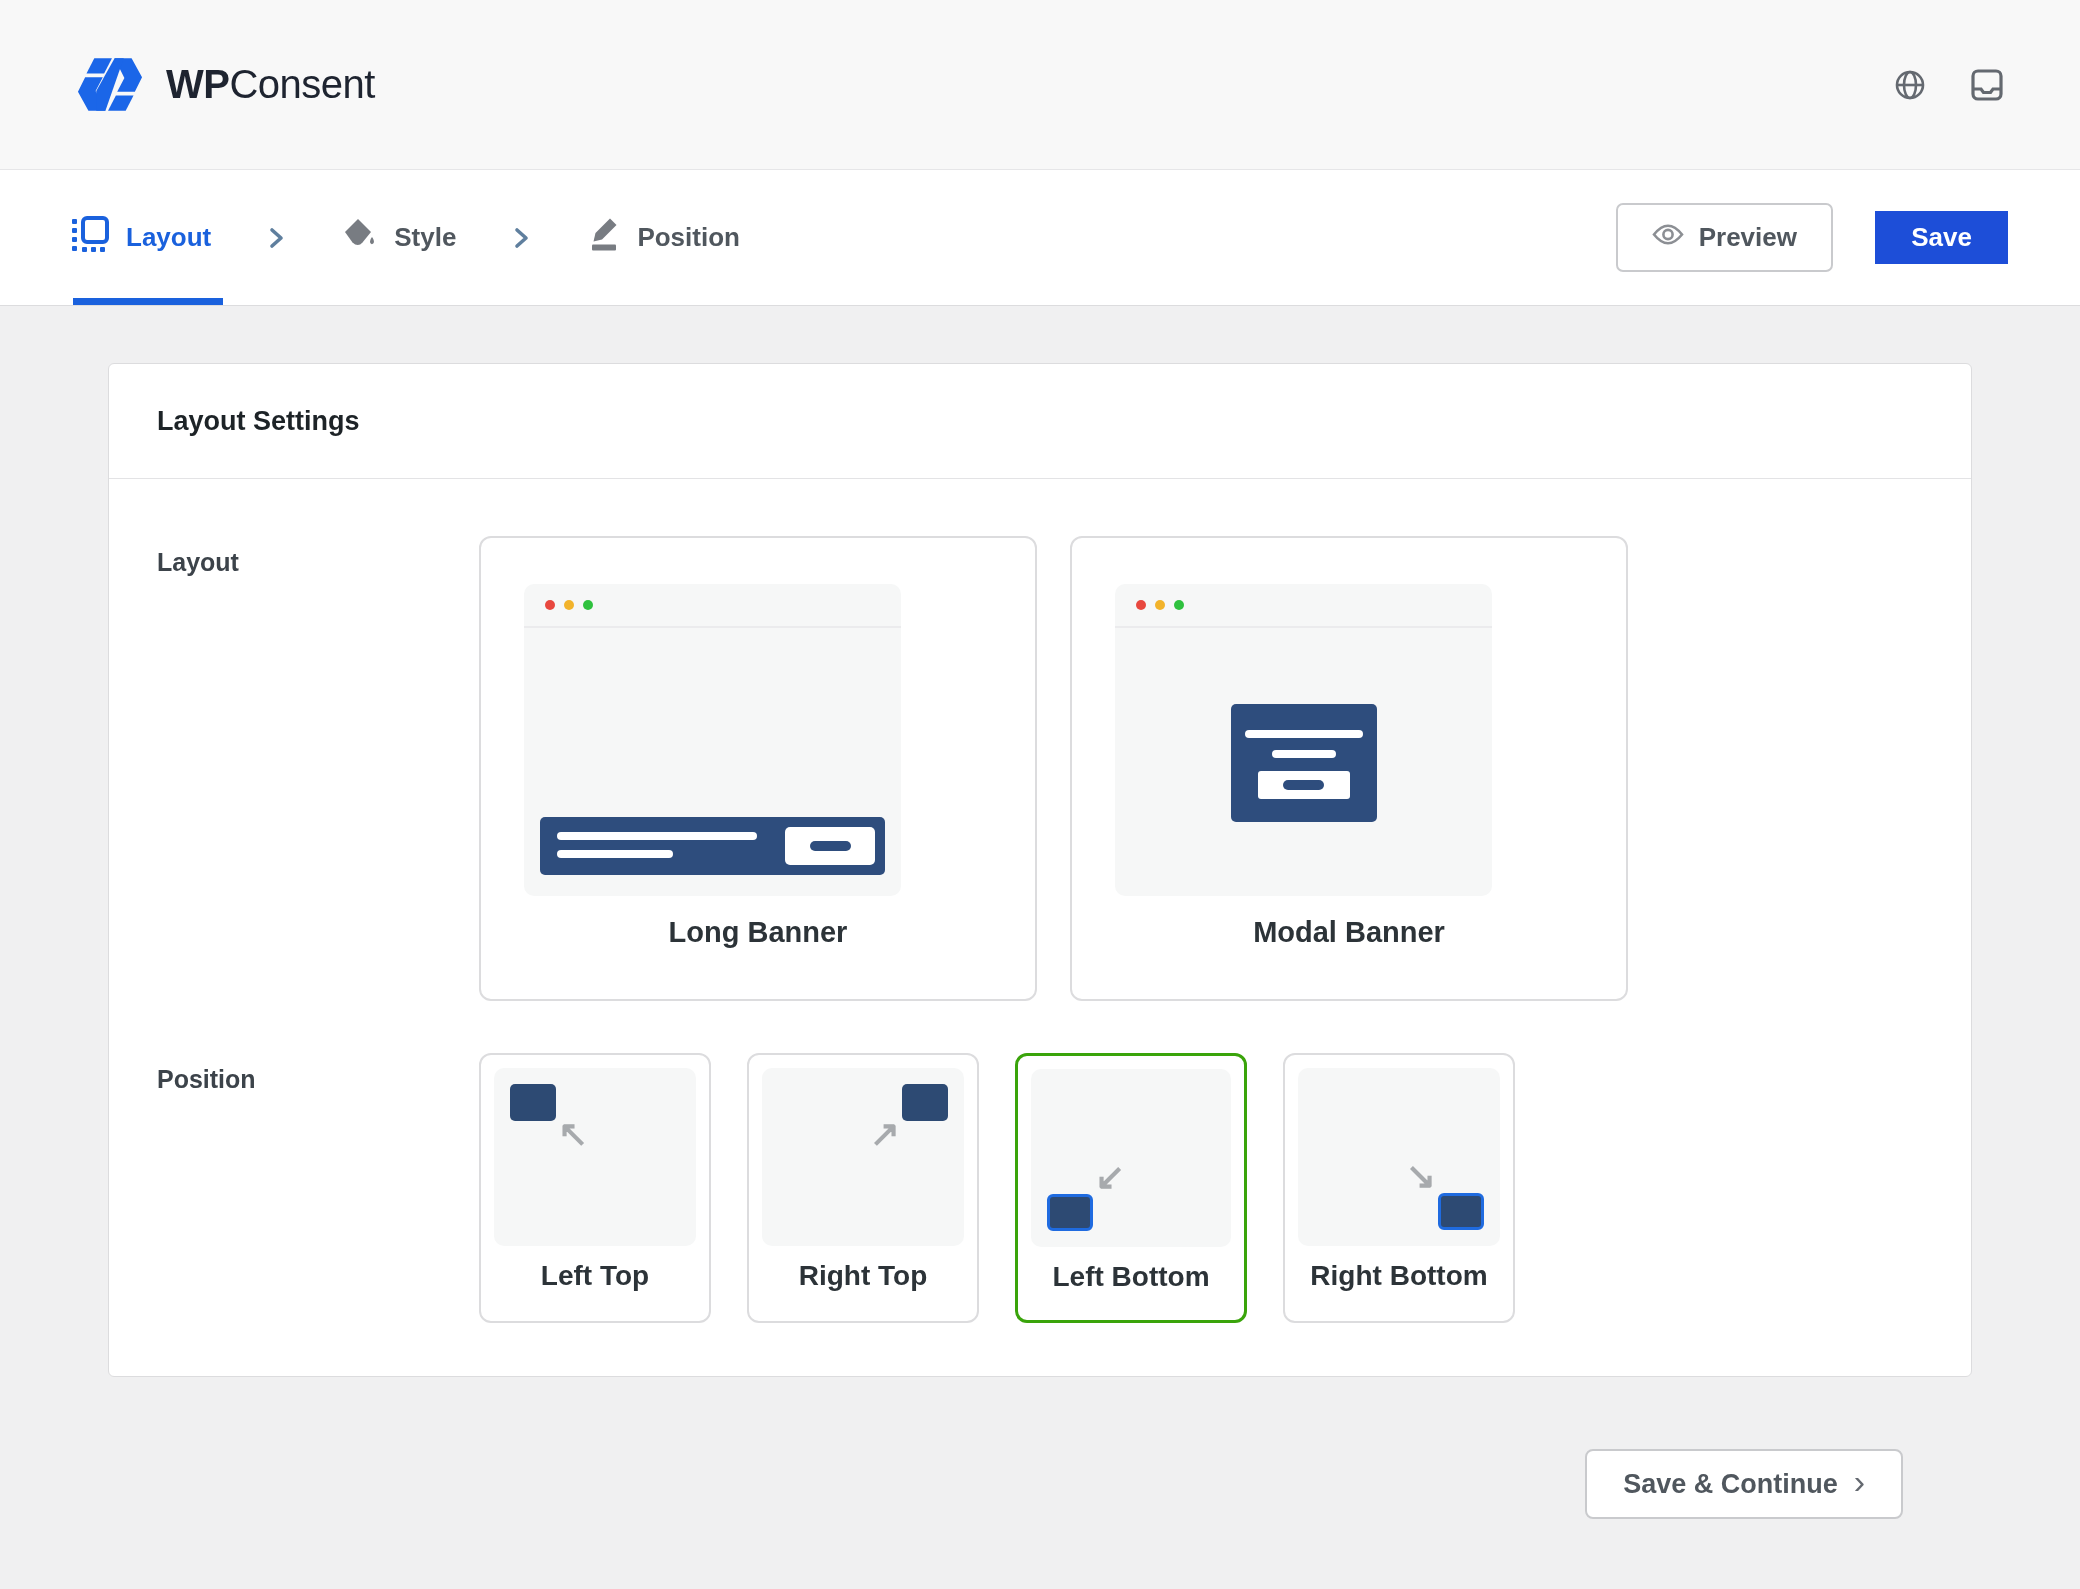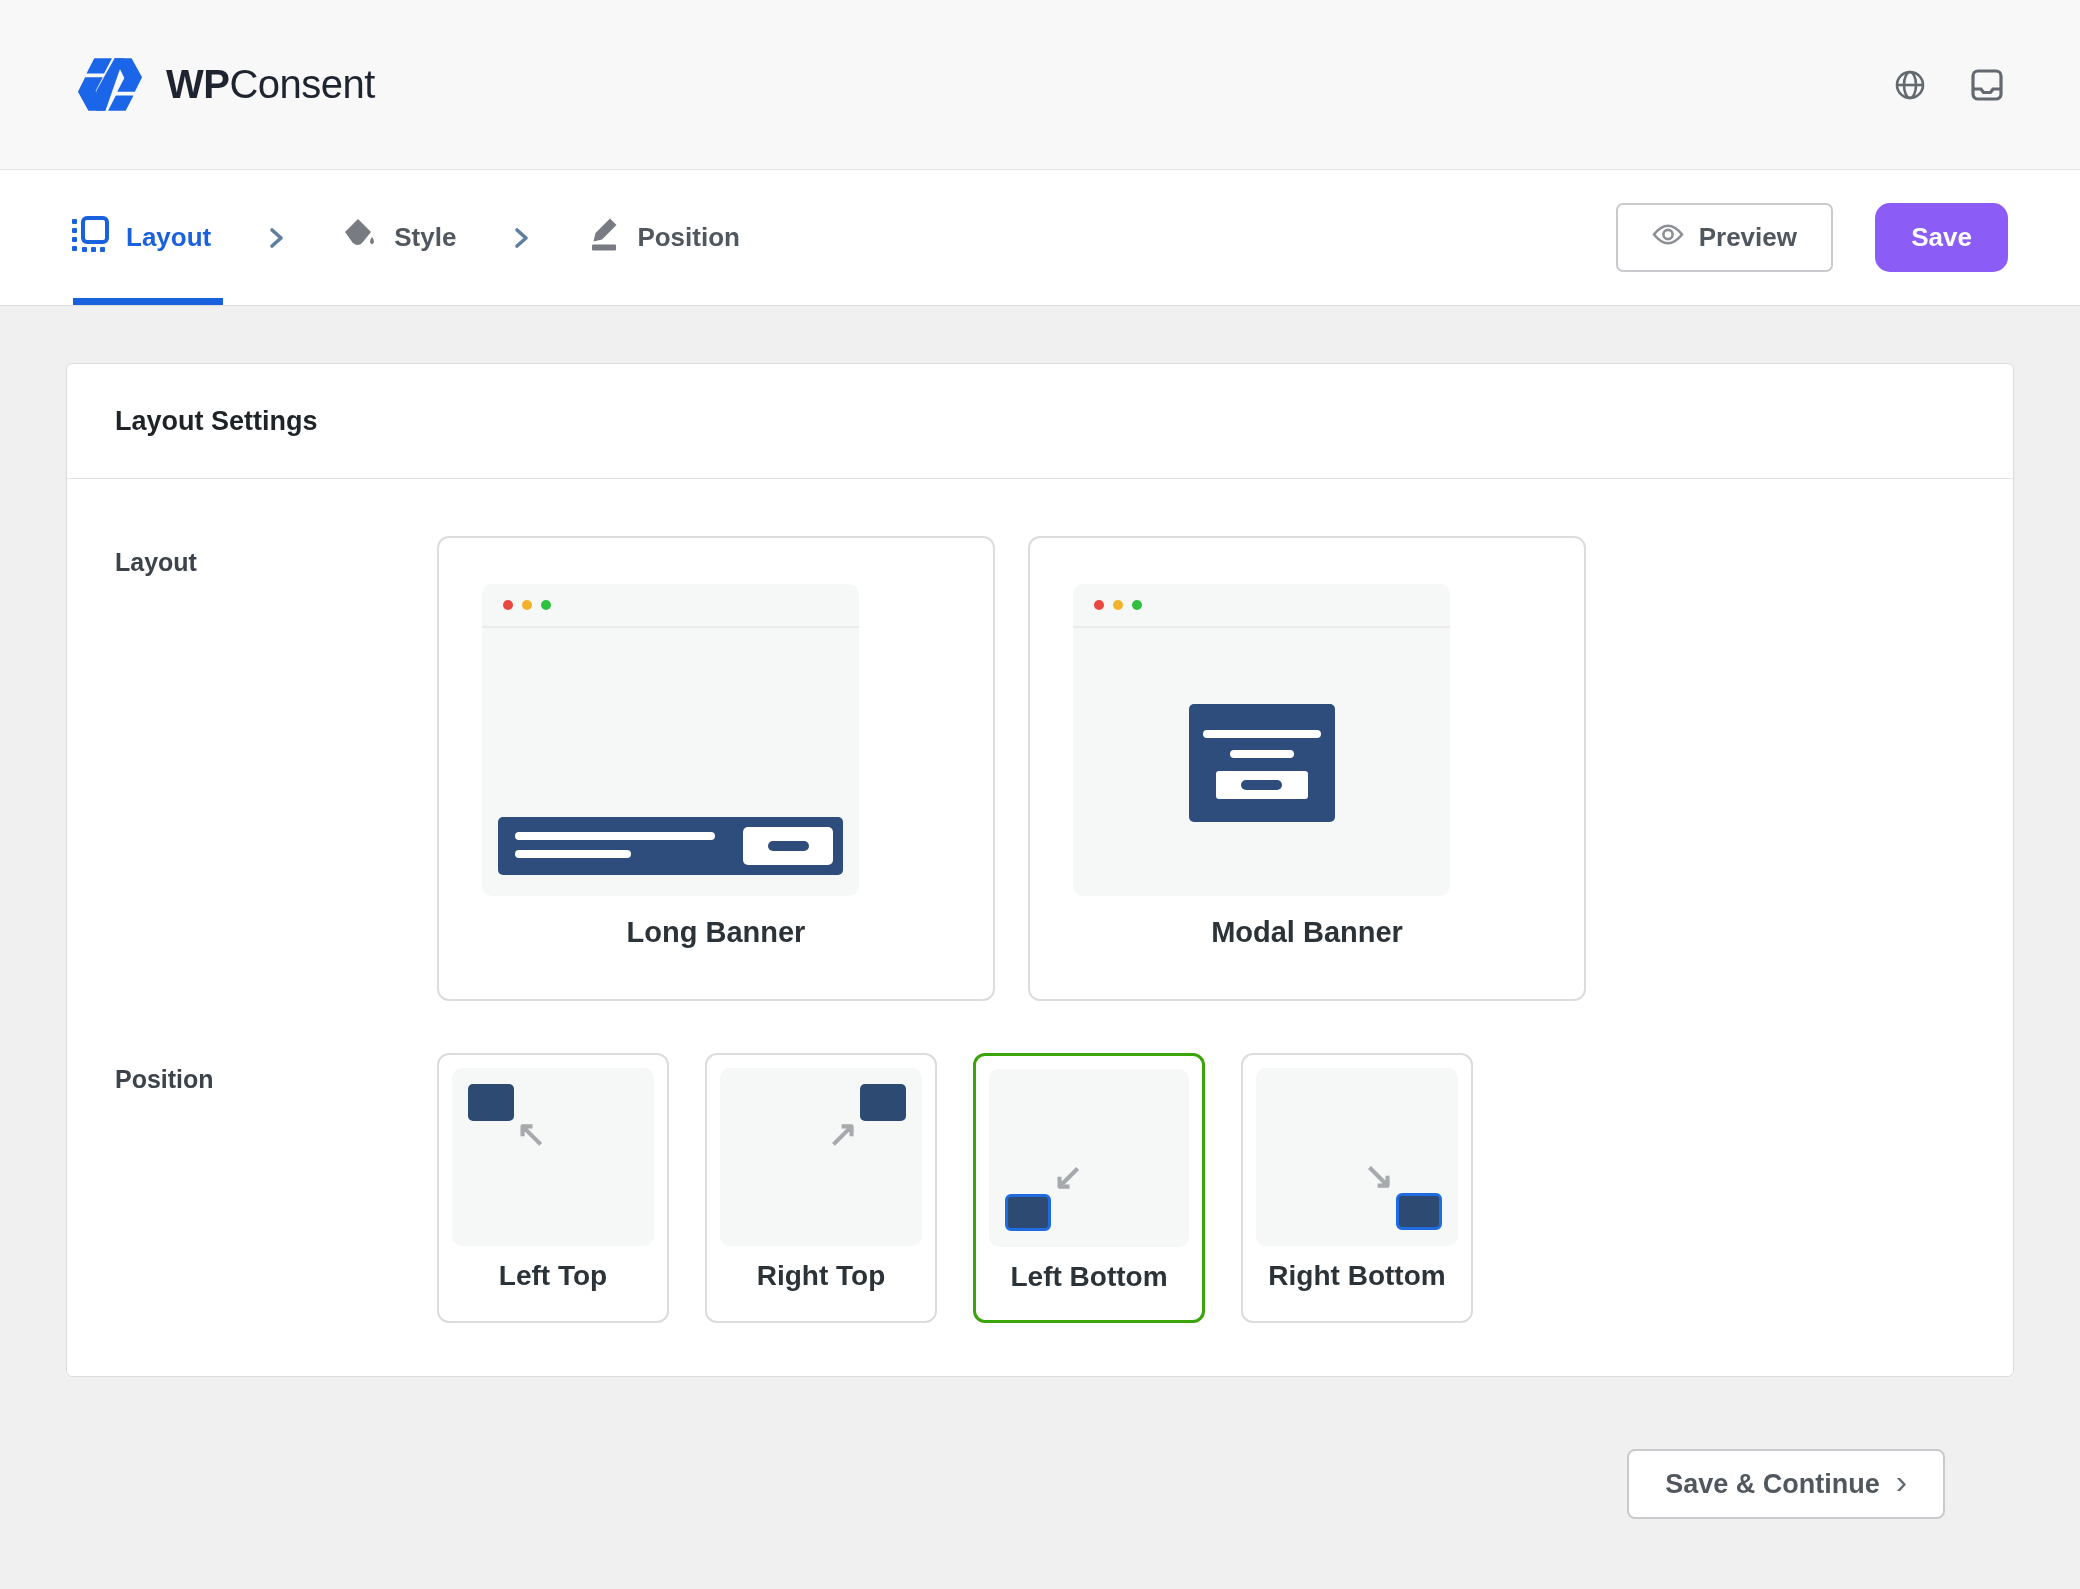--- a/index.html
+++ b/index.html
@@ -39,26 +39,26 @@
     position:absolute; left:73px; bottom:0; width:150px; height:7px;
     background:#1a61dd;
   }
   .nav-actions { display:flex; align-items:center; gap:42px; }
   .btn-preview {
     height:69px; padding:8px 34px; background:#fff; border:2px solid #c9cacd;
     border-radius:7px; display:flex; align-items:center; gap:15px;
     font-family:inherit; font-size:26px; font-weight:700; color:#50575e; cursor:pointer;
   }
   .btn-save {
-    height:69px; width:133px; background:#8b5cf6; border:none; border-radius:15px;
+    height:53px; width:133px; background:#1d4ed8; border:none; border-radius:0;
     font-family:inherit; font-size:26px; font-weight:700; color:#ffffff; cursor:pointer;
   }
 
   
-  .main-wrap { padding:57px 66px 0; }
+  .main-wrap { padding:57px 108px 0; }
   .settings-card { background:#ffffff; border:1px solid #dcdcde; border-radius:6px; }
   .card-header { padding:0 48px; height:115px; display:flex; align-items:center;
                  border-bottom:1px solid #e3e3e5; }
   .card-title { font-size:27px; font-weight:700; color:#1d2327; }
   .card-body { padding:57px 48px 53px; }
   .field-row { display:flex; }
   .field-row + .field-row { margin-top:52px; }
   .field-label { width:322px; flex:0 0 322px; padding-top:12px;
                  font-size:25px; font-weight:700; color:#3c434a; }
 

